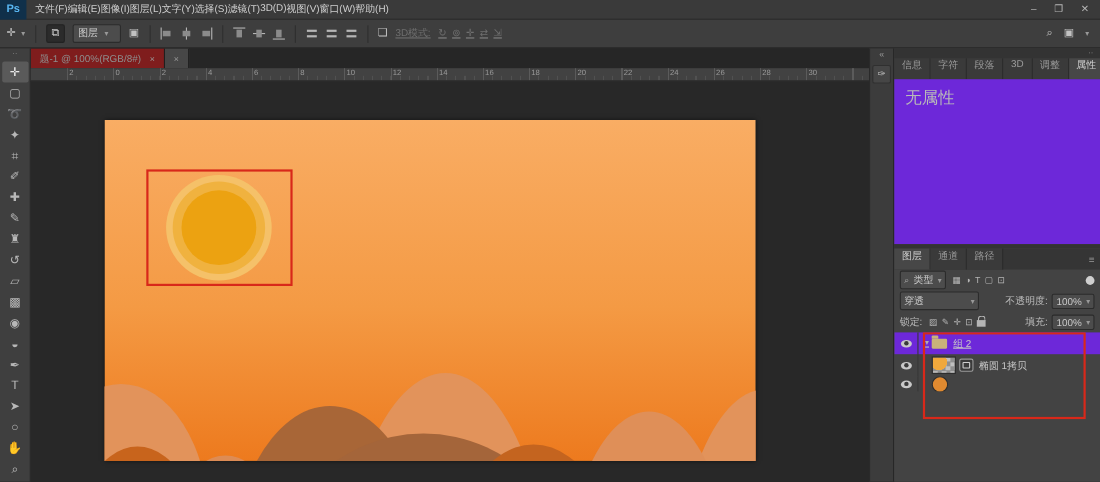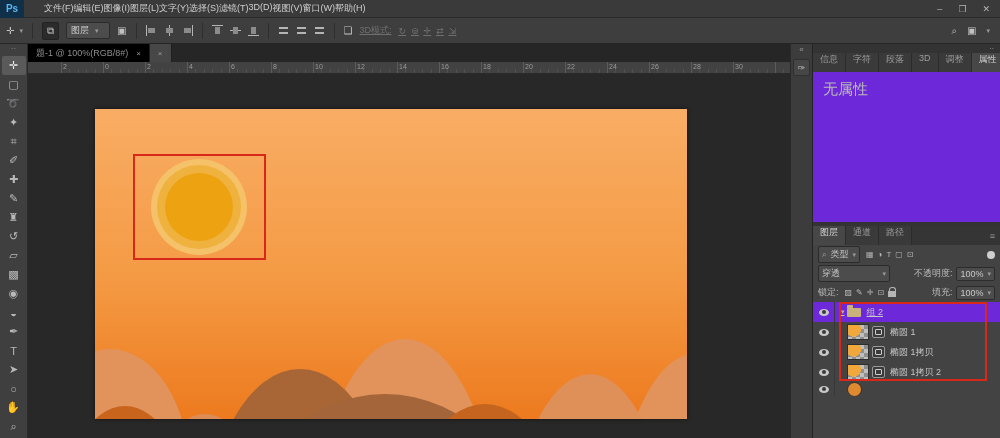--- a/index.html
+++ b/index.html
@@ -2,21 +2,21 @@
 <html><head>
 <meta charset="utf-8">
 <style>
   * { margin:0; padding:0; box-sizing:border-box; }
   html,body { width:1000px; height:438px; overflow:hidden; }
   body { font-family:"Liberation Sans","DejaVu Sans",sans-serif; background:#282828; color:#ccc; }
   .app { position:relative; width:1000px; height:438px; display:flex; flex-direction:column; }
 
   
   .menubar { height:18px; background:#3a3a3a; display:flex; align-items:center; font-size:9px; color:#cfcfcf; border-bottom:1px solid #2a2a2a; flex:none; }
-  .ps-logo { width:24px; height:18px; background:#10304a; color:#58b6f2; font-weight:bold; font-size:10px; display:flex; align-items:center; justify-content:center; margin-right:20px; }
+  .ps-logo { width:24px; height:18px; background:#10304a; color:#58b6f2; font-weight:bold; font-size:10px; display:flex; align-items:center; justify-content:center; margin-right:8px; }
   .menus { display:flex; }
   .menu-item { cursor:default; white-space:nowrap; }
   .win-controls { margin-left:auto; display:flex; gap:16px; padding-right:10px; color:#b5b5b5; font-size:9px; }
 
   
   .optionsbar { height:26px; background:#3e3e3e; border-bottom:1px solid #252525; display:flex; align-items:center; gap:7px; padding:0 6px; font-size:9px; color:#b5b5b5; flex:none; }
   .ob-group { display:flex; align-items:center; gap:5px; }
   .ob-icon { font-size:10px; color:#c2c2c2; }
   .ob-btn { padding:2px 4px; border-radius:2px; }
   .ob-btn.pressed { background:#2b2b2b; border:1px solid #222; }
@@ -48,21 +48,21 @@
 
   
   .toolbar { width:28px; background:#3f3f3f; border-right:1px solid #2a2a2a; display:flex; flex-direction:column; align-items:center; flex:none; }
   .toolbar-grip { color:#8a8a8a; font-size:8px; height:12px; line-height:10px; }
   .tool { width:24px; height:19px; display:flex; align-items:center; justify-content:center; font-size:11px; color:#b8b8b8; border-radius:2px; }
   .tool.active { background:#5a5a5a; color:#e8e8e8; }
 
   
   .content { flex:1; display:flex; flex-direction:column; min-width:0; }
   .tabbar { height:18px; background:#262626; display:flex; align-items:stretch; font-size:9px; flex:none; overflow:hidden; }
-  .doc-tab { display:flex; align-items:center; gap:8px; padding:0 8px; background:#000000; color:#8e8e8e; border-right:1px solid #1f1f1f; white-space:nowrap; }
+  .doc-tab { display:flex; align-items:center; gap:8px; padding:0 8px; background:#7f1d1d; color:#8e8e8e; border-right:1px solid #1f1f1f; white-space:nowrap; }
   .doc-tab.active { background:#474747; color:#d6d6d6; }
   .doc-tab .tab-close { font-size:8px; color:#9a9a9a; }
   .ruler { height:12px; background:#424242; border-bottom:1px solid #2a2a2a; position:relative; display:flex; padding-left:33px; flex:none;
     background-image:
       repeating-linear-gradient(90deg,#5b5b5b 0 1px,transparent 1px 42px),
       repeating-linear-gradient(90deg,#515151 0 1px,transparent 1px 8.4px);
     background-size:100% 100%,100% 35%;
     background-position:33px 0,33px 100%;
     background-repeat:no-repeat; }
   .ruler-num { width:42px; flex:none; font-size:7px; color:#9a9a9a; padding-left:2px; line-height:10px; }
@@ -464,49 +464,31 @@
               <div class="layer-row selected group">
                 <span class="eye-cell">
                   <span class="eye"></span>
                 </span>
                 <span class="expander">▾</span>
                 <span class="folder"></span>
 
                 <span>组 2</span>
               </div>
 
+
               <div class="layer-row">
                 <span class="eye-cell">
                   <span class="eye"></span>
                 </span>
 
                 <span class="thumb"></span>
                 <span class="badge"></span>
-                <span>椭圆 1</span>
-              </div>
-
-              <div class="layer-row">
-                <span class="eye-cell">
-                  <span class="eye"></span>
-                </span>
-
-                <span class="thumb"></span>
-                <span class="badge"></span>
                 <span>椭圆 1拷贝</span>
               </div>
 
-              <div class="layer-row">
-                <span class="eye-cell">
-                  <span class="eye"></span>
-                </span>
-
-                <span class="thumb"></span>
-                <span class="badge"></span>
-                <span>椭圆 1拷贝 2</span>
-              </div>
             </div>
           <div class="partial-row">
             <span class="eye-cell" style="height:14px">
                 <span class="eye"></span>
               </span>
             <span class="round-thumb"></span>
           </div>
           <div class="annot-rect annot-layers" style="border-color: rgb(216, 40, 26);"></div>
         </div>
       </div>

